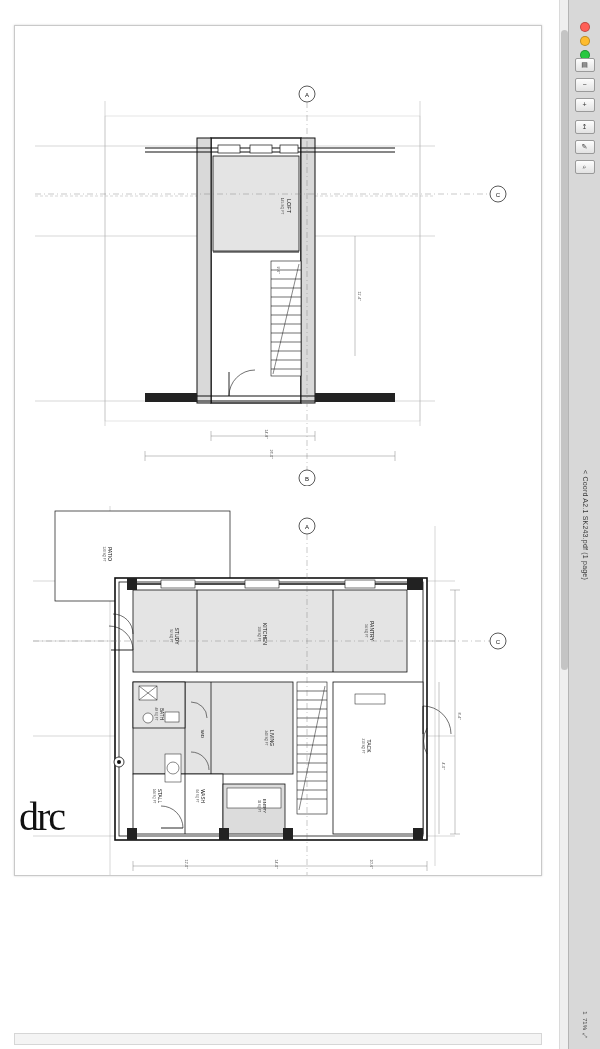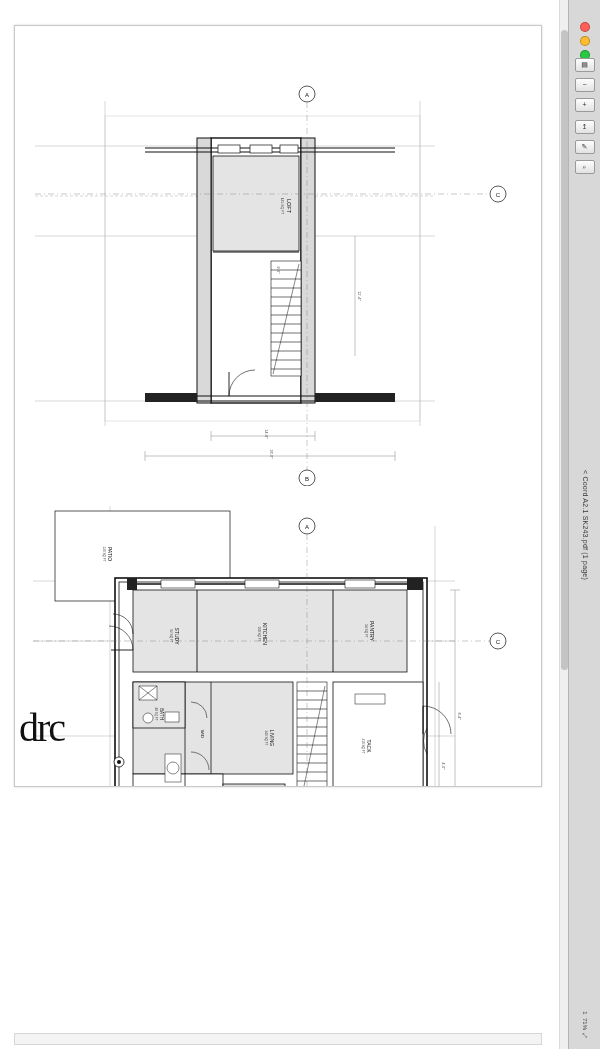--- a/index.html
+++ b/index.html
@@ -135,21 +135,21 @@
     bottom: 0;
     background: #ffffff;
     overflow: hidden;
   }
   
   .sheet {
     position: absolute;
     left: 14px;
     top: 25px;
     width: 528px;
-    height: 762px;
+    height: 851px;
     background: #ffffff;
     border: 1px solid #c9c9c9;
     box-shadow: 0 0 2px rgba(0,0,0,.18);
     box-sizing: border-box;
     overflow: hidden;
   }
   
   .page-gutter {
     position: absolute;
     left: 0; top: 0; bottom: 0; width: 14px;

